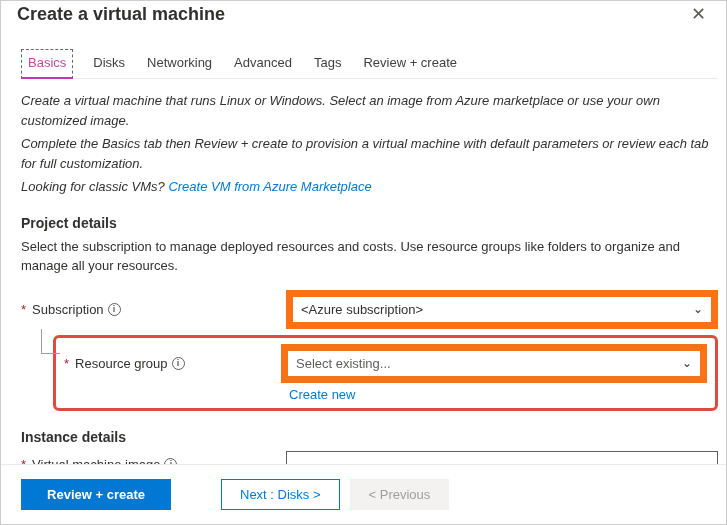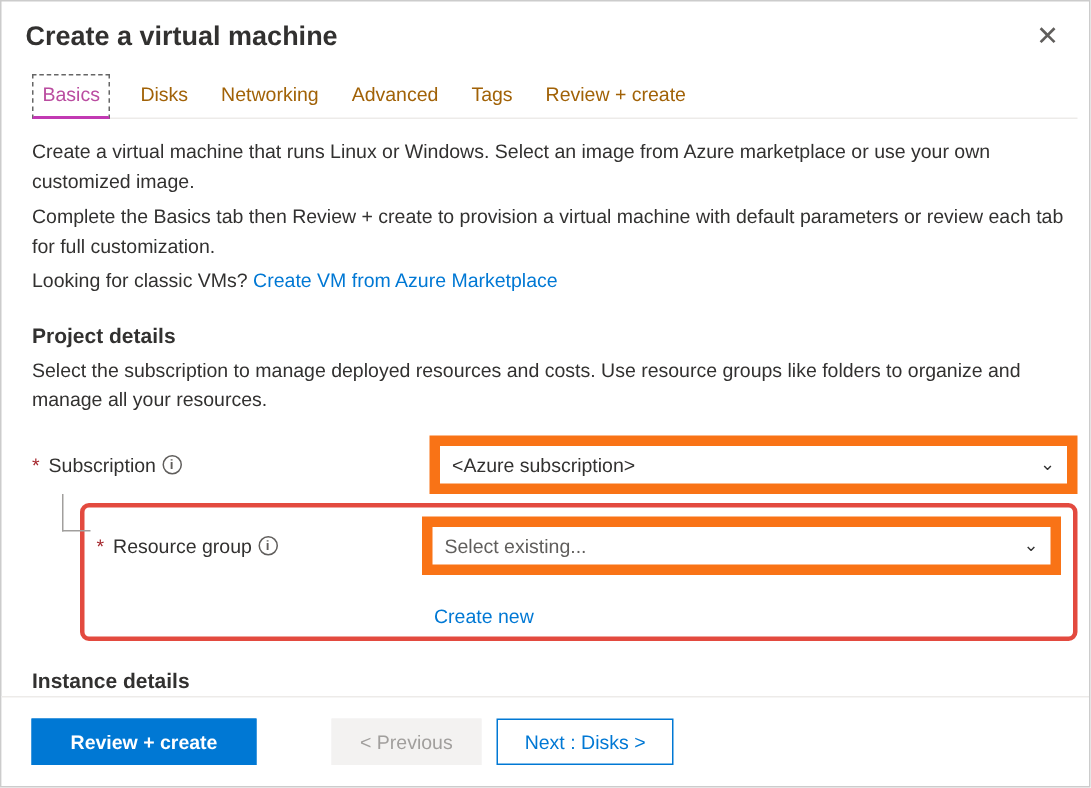--- a/index.html
+++ b/index.html
@@ -11,21 +11,21 @@
     width: 727px;
     height: 525px;
     overflow: hidden;
     position: relative;
     border: 1px solid #ccc;
   }
   .header {
     display: flex;
     align-items: center;
     justify-content: space-between;
-    padding: 10px 16px 8px 16px;
+    padding: 0 16px 8px 16px;
   }
   .header h1 {
     font-size: 18px;
     font-weight: 600;
     color: #323130;
   }
   .close-btn {
     font-size: 18px;
     color: #605e5c;
     cursor: pointer;
@@ -44,33 +44,33 @@
   .content-wrap::-webkit-scrollbar { width: 16px; }
   .content-wrap::-webkit-scrollbar-thumb { background: #c8c8c8; border: 4px solid #fff; border-radius: 8px; }
   .tabs {
     display: flex;
     gap: 18px;
     border-bottom: 1px solid #edebe9;
     margin-bottom: 12px;
   }
   .tab {
     padding: 6px 2px 8px 2px;
-    color: #a16207;
+    color: #404040;
     cursor: pointer;
     font-size: 13px;
   }
   .tab.active {
     color: #a4262c;
     color: #ba4ca0;
     border: 1px dashed #666;
     border-bottom: 2px solid #c239b3;
     padding: 5px 6px 7px 6px;
     margin-bottom: -1px;
   }
-  .intro { line-height: 1.5; margin-bottom: 4px; }
+  .intro { line-height: 1.5; margin-bottom: 4px; font-style: italic; }
   .intro a { color: #0078d4; text-decoration: none; }
   .section-title {
     font-weight: 600;
     font-size: 14px;
     margin: 18px 0 6px 0;
     color: #323130;
   }
   .section-desc { line-height: 1.5; margin-bottom: 14px; }
   .form-row {
     display: flex;
@@ -134,21 +134,21 @@
     margin-top: -4px;
   }
   .highlight-box .form-row { margin-bottom: 2px; }
   .highlight-box .form-label { width: 225px; padding-left: 8px;}
   .create-new {
     color: #0078d4;
     font-size: 13px;
     cursor: pointer;
     margin-left: 233px;
     display: inline-block;
-    margin-top: 18px;
+    margin-top: 2px;
   }
   .indent-connector {
     position: relative;
   }
   .indent-connector::before {
     content: "";
     position: absolute;
     left: 20px;
     top: -10px;
     width: 18px;
@@ -250,15 +250,15 @@
       <input type="text" class="text-input" value="" style="">
     </div>
   </div>
 
   <div style="height:40px"></div>
 </div>
 
 <div class="footer">
   <button class="btn btn-primary">Review + create</button>
   <div class="footer-gap"></div>
+  <button class="btn btn-outline">Next : Disks  &gt;</button>
   <button class="btn btn-disabled">&lt;  Previous</button>
-  <button class="btn btn-outline">Next : Disks  &gt;</button>
 </div>
 
 </body></html>

